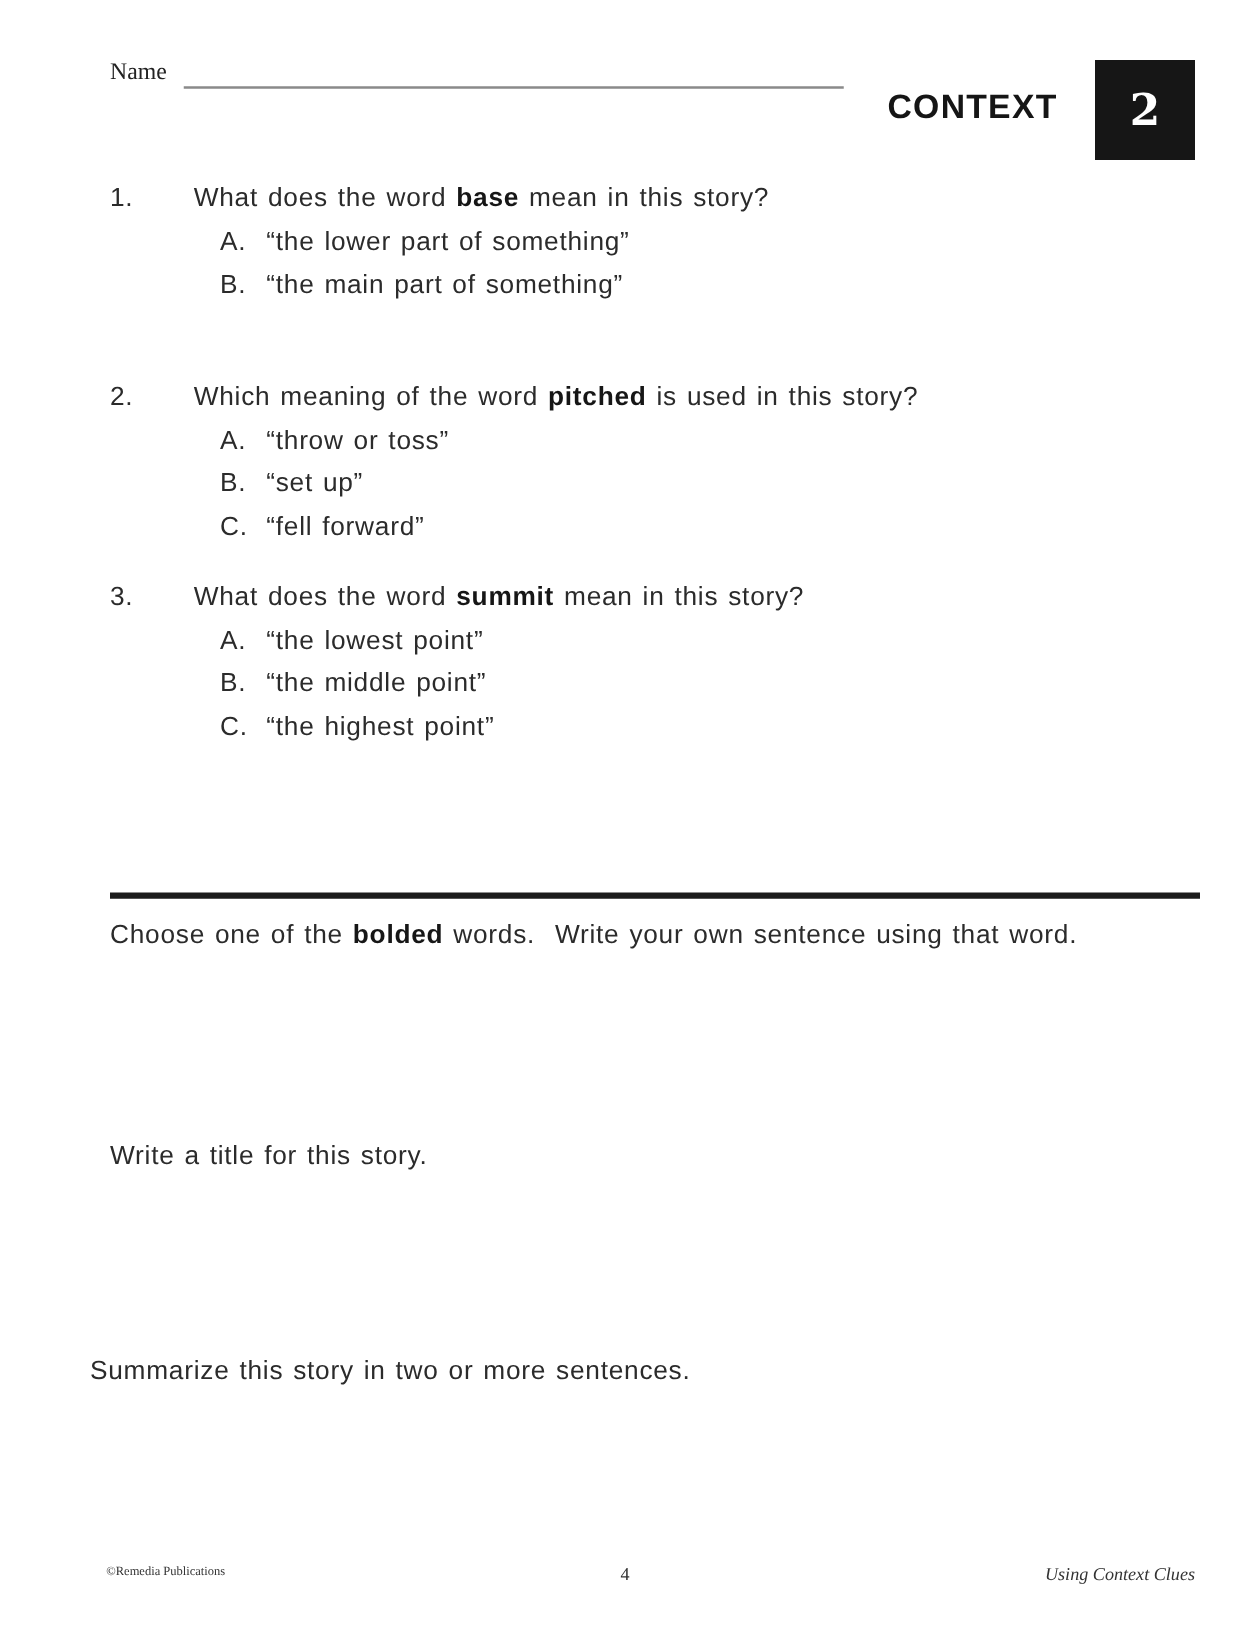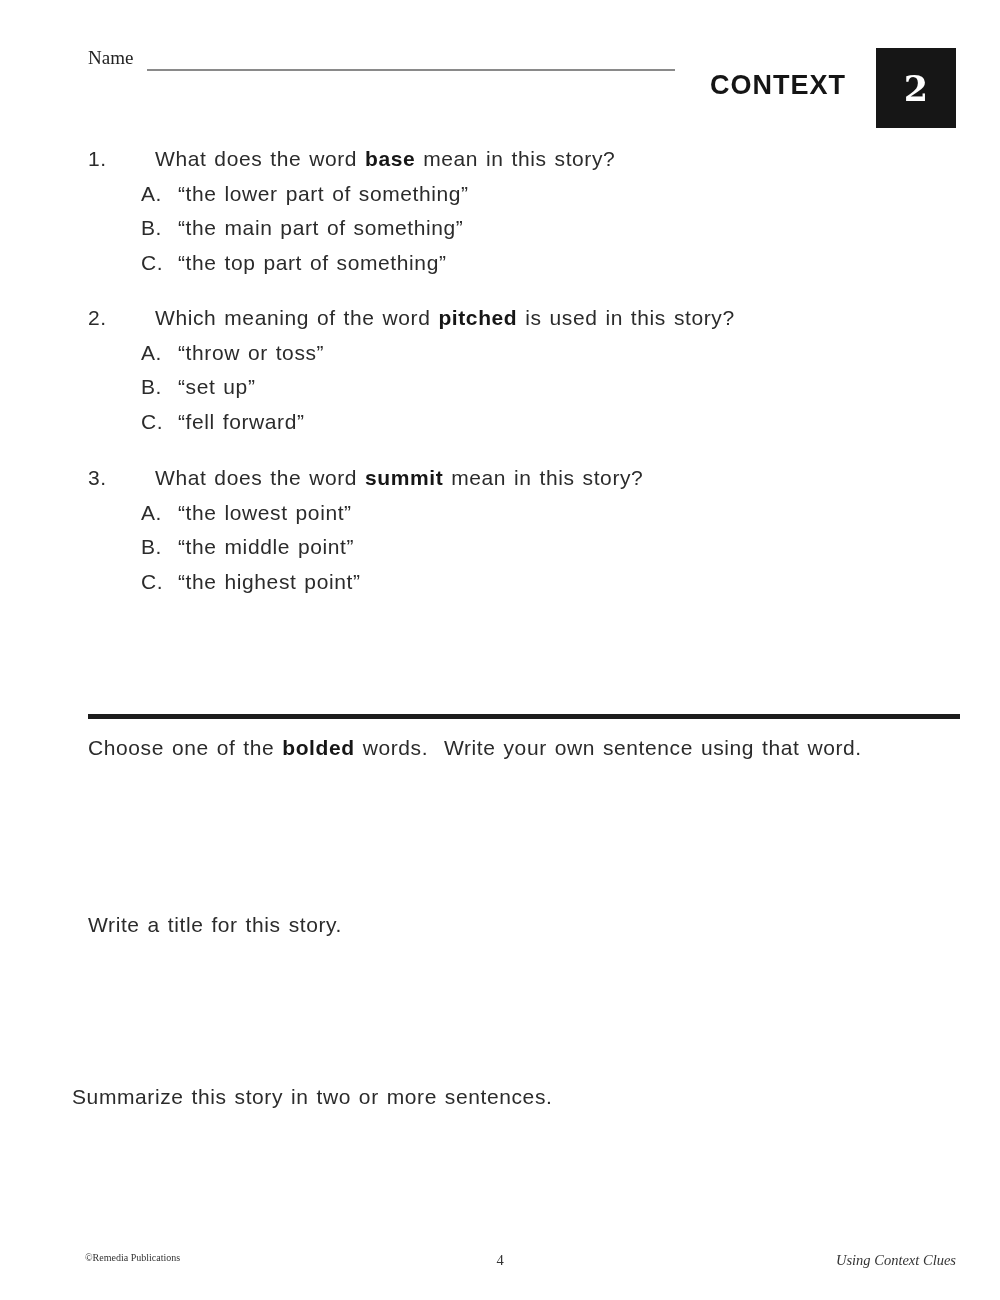--- a/index.html
+++ b/index.html
@@ -46,21 +46,21 @@
     word-spacing:1.5px;
     color:#2b2b2b;
   }
   .q-block { position:absolute; left:88px; line-height:34.5px; }
   .q-block.q1 { top:142px; }
   .q-block.q2 { top:301px; }
   .q-block.q3 { top:461px; }
   .q-line { white-space:nowrap; }
   .q-num { display:inline-block; width:67px; }
   .bold { font-weight:bold; color:#161616;text-align:center; }
-  .opt { margin-left:53px; white-space:nowrap; }
+  .opt { margin-left:88px; white-space:nowrap; }
   .opt-letter { display:inline-block; width:37px; }
 
   
   .divider {
     position:absolute; left:88px; top:714px;
     width:872px; height:5px; background:#1c1c1c;
   }
   .choose-line   { position:absolute; left:88px; top:736px; white-space:nowrap; }
   .title-prompt  { position:absolute; left:88px; top:913px;text-align:right; }
   .summ-prompt   { position:absolute; left:72px; top:1085px; }
@@ -90,21 +90,20 @@
   <div class="name-line"></div>
   <div class="context-title">CONTEXT</div>
   <div class="page-badge">
     <span class="page-badge-num">2</span>
   </div>
 
   <div class="q-block q1 gothic">
     <div class="q-line"><span class="q-num">1.</span><span>What does the word </span><span class="bold">base</span><span> mean in this story?</span></div>
     <div class="opt"><span class="opt-letter">A.</span><span>“the lower part of something”</span></div>
     <div class="opt"><span class="opt-letter">B.</span><span>“the main part of something”</span></div>
-    <div class="opt"><span class="opt-letter">C.</span><span>“the top part of something”</span></div>
   </div>
 
   <div class="q-block q2 gothic">
     <div class="q-line"><span class="q-num">2.</span><span>Which meaning of the word </span><span class="bold">pitched</span><span> is used in this story?</span></div>
     <div class="opt"><span class="opt-letter">A.</span><span>“throw or toss”</span></div>
     <div class="opt"><span class="opt-letter">B.</span><span>“set up”</span></div>
     <div class="opt"><span class="opt-letter">C.</span><span>“fell forward”</span></div>
   </div>
 
   <div class="q-block q3 gothic">

